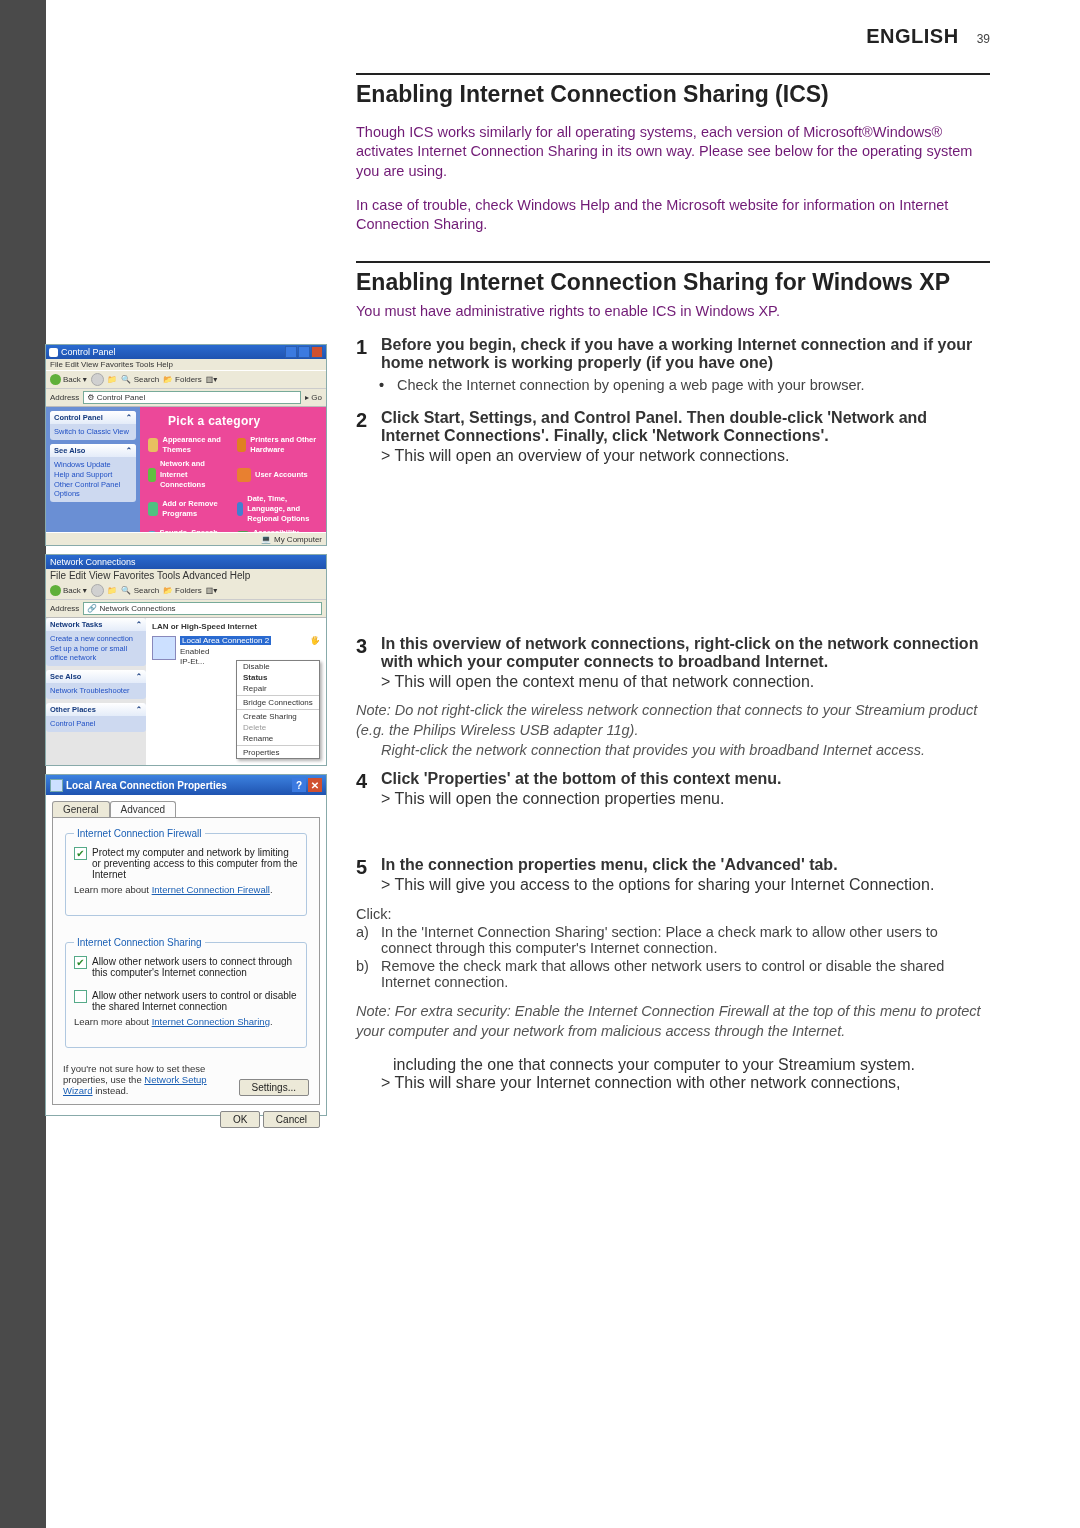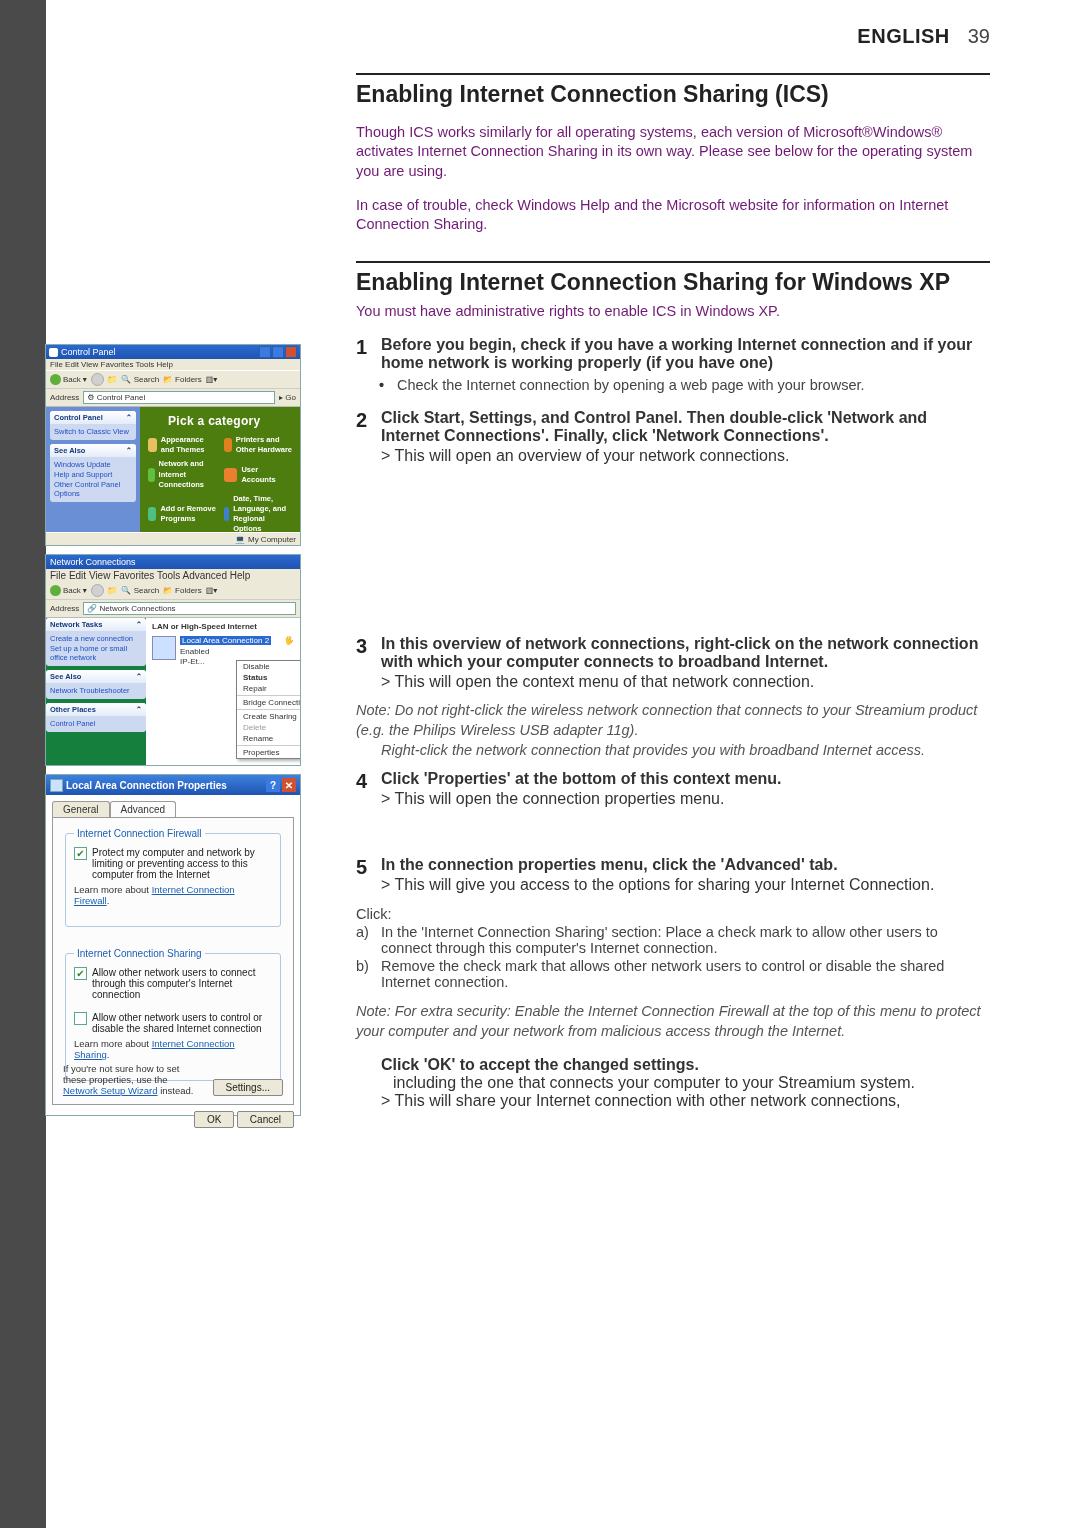--- a/index.html
+++ b/index.html
@@ -36,21 +36,21 @@
     font-family: "Gill Sans", "Gill Sans MT", Arial, sans-serif;
   }
   .header .lang {
     font-weight: 700;
     font-size: 20px;
     letter-spacing: 0.5px;
     color: #222;
   }
   .header .pg {
     font-weight: 400;
-    font-size: 20px;
+    font-size: 12px;
     margin-left: 18px;
     color: #444;
   }
   .content {
     position: absolute;
     left: 46px;
     right: 90px;
     top: 55px;
   }
   .textcol {
@@ -112,21 +112,21 @@
   .nextlist .row .lab { width:25px; flex:0 0 25px;}
   .nextlist .row .val { flex:1;}
   
   .shots {
     position: absolute;
     left: 0;
     top: 290px;
     width: 290px;
   }
   .shot {
-    width: 254px;
+    width: 280px;
     box-shadow: 0 0 0 1px #8aa;
     margin-bottom: 10px;
     font-family: Tahoma, Arial, sans-serif;
     font-size: 9px;
     background: #fff;
   }
   
   .cp {
     height: 200px;
     position: relative;
@@ -177,41 +177,41 @@
   }
   .cp .side{
     width:86px;background:#6a8fd4;padding:4px;color:#fff;font-size:7.5px;
   }
   .cp .side .panel{
     background:#cdd9f0;color:#14397d;border-radius:3px;padding:3px 4px;margin-bottom:4px;
   }
   .cp .side .panel .hd{background:linear-gradient(#fff,#e4ecf9);color:#14397d;font-weight:700;margin:-3px -4px 3px -4px;padding:2px 4px;border-radius:3px 3px 0 0;display:flex;justify-content:space-between;}
   .cp .side .panel .ln{color:#2050c4; margin:1px 0;}
   .cp .body{
-    flex:1;background:#4d7c0f;color:#fff;padding:6px 8px;
+    flex:1;background:#ec4899;color:#fff;padding:6px 8px;
   }
   .cp .body .pick{
     font-size:12px;font-weight:700;color:#fff;margin:0 0 6px 20px;letter-spacing:0.3px;
   }
   .cp .cats{display:grid;grid-template-columns:1fr 1fr;gap:4px 8px;}
   .cp .cat{display:flex;align-items:center;gap:4px;font-size:7.5px;font-weight:700;}
   .cp .cat .ic{width:14px;height:14px;border-radius:3px;}
   .cp .status{
     position:absolute;left:0;right:0;bottom:0;height:12px;background:#ece9d8;border-top:1px solid #fff;
     font-size:8px;display:flex;justify-content:flex-end;align-items:center;padding:0 4px;
   }
   
   .nc{ height:210px; position:relative; overflow:hidden;}
   .nc .titlebar{ background:linear-gradient(#2a6ad0,#1f53b0); color:#fff; height:14px; padding:0 4px; display:flex; align-items:center;}
   .nc .menubar{ background:#ece9d8; font-size:10px; padding:1px 4px;}
   .nc .toolbar{ background:#ece9d8; font-size:8px; padding:2px 4px; display:flex;gap:4px;align-items:center;border-bottom:1px solid #ccc;}
   .nc .addr{ background:#ece9d8;font-size:8px;padding:2px 4px;display:flex;align-items:center;gap:4px;border-bottom:1px solid #bbb;}
   .nc .addr .field{flex:1;background:#fff;border:1px solid #7a9;height:11px;padding:0 3px;display:flex;align-items:center;}
   .nc .main{ display:flex; height:calc(100% - 56px);}
-  .nc .side{ width:100px; background:#15803d; padding:0;}
+  .nc .side{ width:100px; background:#e5e5e5; padding:0;}
   .nc .side .panel{ background:#cdd9f0; border-radius:3px; padding:3px 4px; margin-bottom:4px; font-size:7.5px; color:#14397d;}
   .nc .side .panel .hd{background:linear-gradient(#fff,#e4ecf9);font-weight:700;margin:-3px -4px 3px -4px;padding:2px 4px;border-radius:3px 3px 0 0;display:flex;justify-content:space-between;}
   .nc .side .panel .ln{ color:#2050c4; margin:1px 0;}
   .nc .body{ flex:1; background:#fff; padding:4px 6px; font-size:8px; color:#333;}
   .nc .grp{ font-weight:700; margin-bottom:3px;}
   .nc .conn{ display:flex; gap:4px; align-items:flex-start;}
   .nc .conn .ic{width:22px;height:22px;background:#cce0ff;border:1px solid #88b;}
   .nc .conn .sel{ background:#2a6ad0;color:#fff;padding:0 2px;}
   .nc .ctx{
     position:absolute; left:190px; top:105px; width:82px; background:#fff; border:1px solid #808080;
@@ -565,19 +565,18 @@
           </div>
         <div class="row">
             <div class="lab">b)</div>
             <div class="val">Remove the check mark that allows other network users to control or disable the shared Internet connection.</div>
           </div>
       </div>
 
       <p class="note" style="margin-top:12px;">Note: For extra security: Enable the Internet Connection Firewall at the top of this menu to protect your computer and your network from malicious access through the Internet.</p>
 
       <div style="margin-top:14px;margin-left:25px;">
-        <div class="bold">Click 'OK' to accept the changed settings.</div>
         <div style="margin-left:12px;">including the one that connects your computer to your Streamium system.</div>
         <div>&gt; This will share your Internet connection with other network connections,</div>
       </div>
     </div>
   </div>
 </div>
 
 </body></html>

